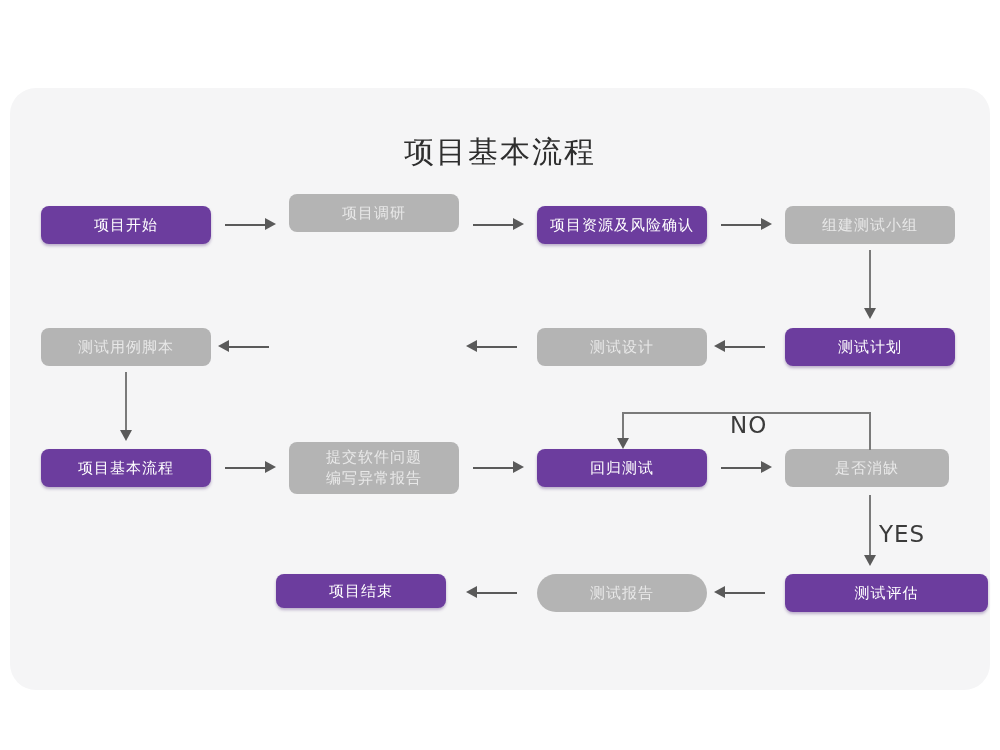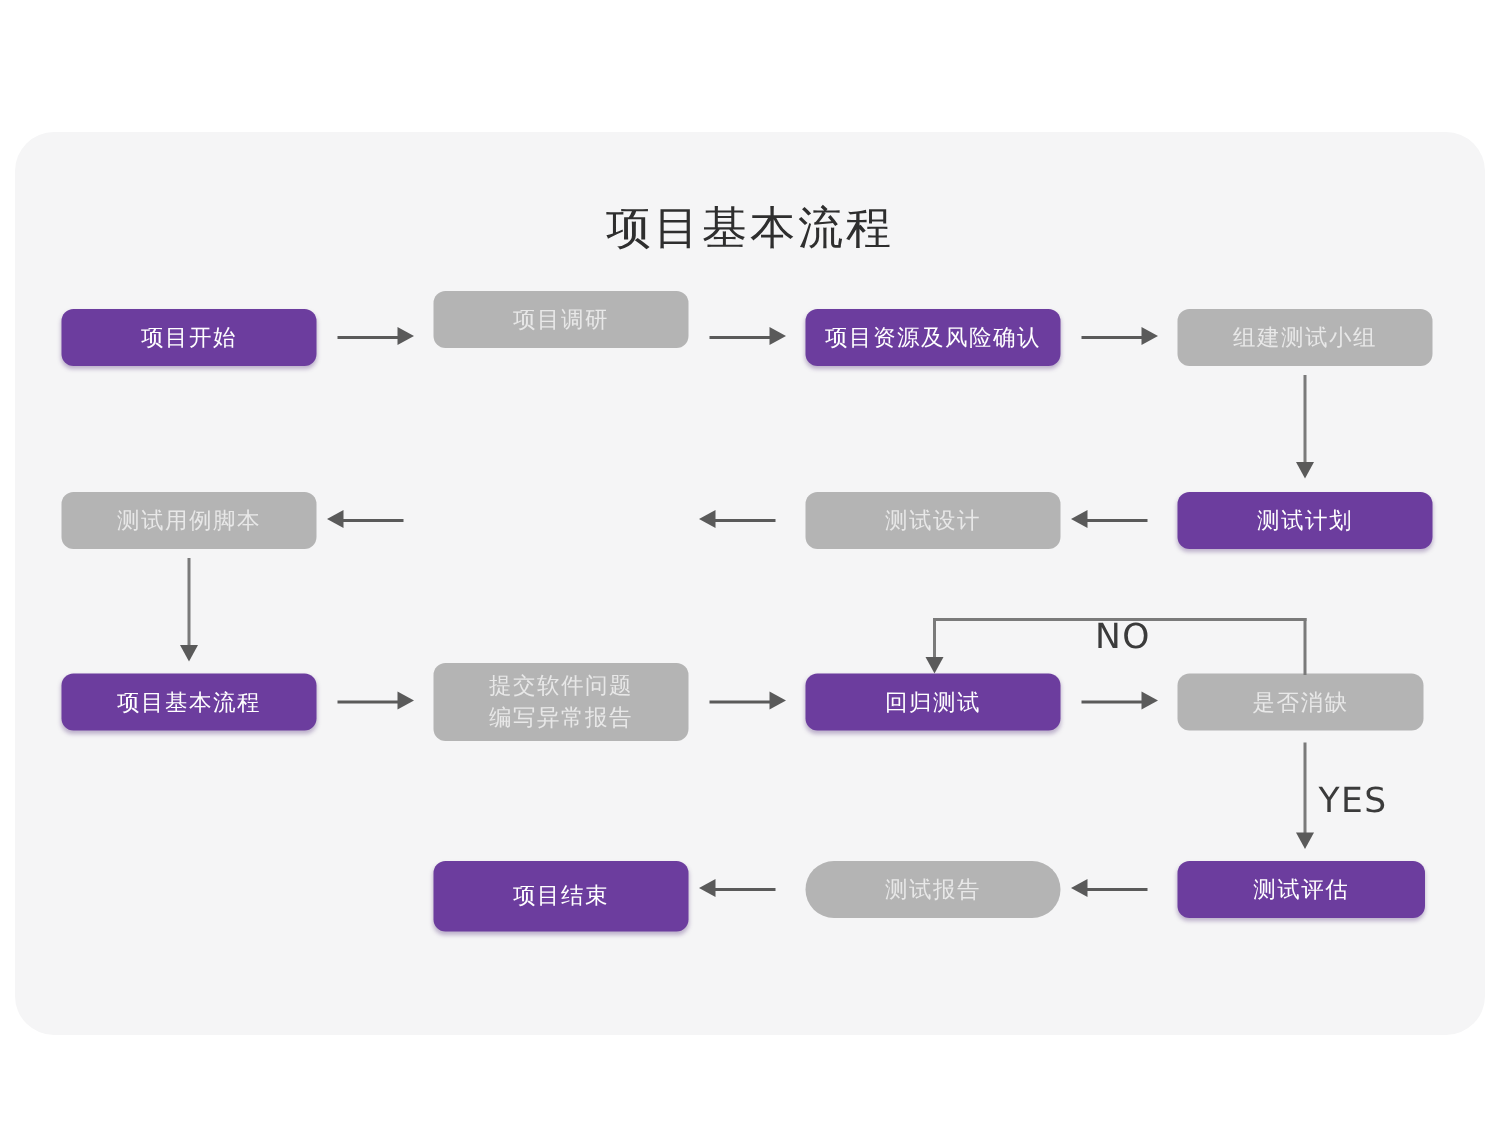--- a/index.html
+++ b/index.html
@@ -204,29 +204,29 @@
     <div class="arrow-head down" style="left:617px; top:438px;"></div>
   </div>
   <div class="edge-label" style="left:730px; top:412px;">NO</div>
 
   <div class="arrow-wrap" style="left:869px; top:495px;">
     <div class="vline" style="left:0; top:0; height:64px;"></div>
     <div class="arrow-head down" style="left:-5px; top:60px;"></div>
   </div>
   <div class="edge-label" style="left:879px; top:521px;">YES</div>
 
-  <div class="node primary" style="left:289px; top:574px; width:170px; height:47px;">项目结束</div>
+  <div class="node primary" style="left:276px; top:574px; width:170px; height:34px;">项目结束</div>
 
   <div class="arrow-wrap" style="left:473px; top:592px;">
     <div class="hline" style="left:2px; top:0; width:42px;"></div>
     <div class="arrow-head left" style="left:-7px; top:-6px;"></div>
   </div>
 
   <div class="node muted" style="left:537px; top:574px; width:170px; height:38px;border-radius:19px;">测试报告</div>
 
   <div class="arrow-wrap" style="left:721px; top:592px;">
     <div class="hline" style="left:2px; top:0; width:42px;"></div>
     <div class="arrow-head left" style="left:-7px; top:-6px;"></div>
   </div>
 
-  <div class="node primary" style="left:785px; top:574px; width:165px; height:38px;">测试评估</div>
+  <div class="node primary" style="left:785px; top:574px; width:203px; height:38px;">测试评估</div>
 
 </div>
 
 </body></html>

